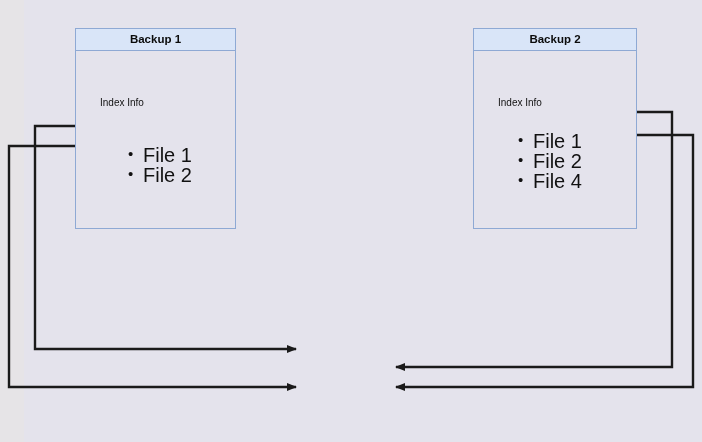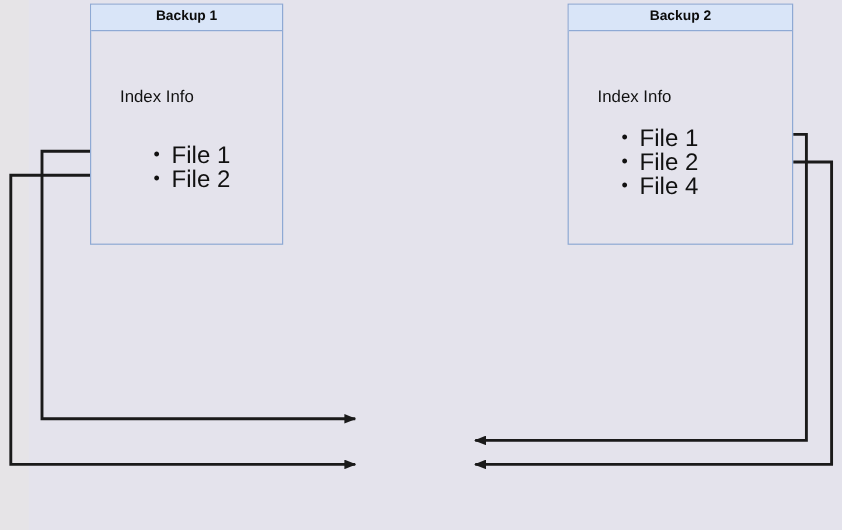--- a/index.html
+++ b/index.html
@@ -33,20 +33,21 @@
     width: 702px; height: 442px;
     pointer-events: none;
   }
 
   
   .box {
     position: absolute;
     box-sizing: border-box;
     border: 1px solid #8ea9d4;
     background: #e4e3ec;
+    margin-top: 25px;
   }
   .box > .box-header {
     box-sizing: border-box;
     height: 22px;
     line-height: 21px;
     text-align: center;
     font-size: 11.5px;
     font-weight: bold;
     color: #0b0b0b;
     background: #d9e5f8;
@@ -66,21 +67,21 @@
     height: 24px;
     line-height: 23px;
     font-size: 12px;
   }
   .box.dedup > .box-body {
     height: calc(100% - 24px);
   }
 
   .index-label {
     position: absolute;
-    font-size: 14px;
+    font-size: 10px;
     color: #111;
     white-space: nowrap;
   }
 
   .file-list {
     position: absolute;
     margin: 0;
     padding: 0;
     list-style: none;
   }
@@ -137,21 +138,21 @@
     <div class="box-header">Backup 1</div>
     <div class="box-body">
       <span class="index-label" style="left:24px; top:46px;">Index Info</span>
       <ul class="file-list" style="left:50px; top:94px;">
         <li>File 1</li>
         <li>File 2</li>
       </ul>
     </div>
   </div>
 
-  <div class="box" id="backup-2" style="left:473px; top:3px; width:188px; height:201px;">
+  <div class="box" id="backup-2" style="left:473px; top:3px; width:164px; height:201px;">
     <div class="box-header">Backup 2</div>
     <div class="box-body">
       <span class="index-label" style="left:24px; top:46px;">Index Info</span>
       <ul class="file-list" style="left:42px; top:80px;">
         <li>File 1</li>
         <li>File 2</li>
         <li>File 4</li>
       </ul>
     </div>
   </div>

